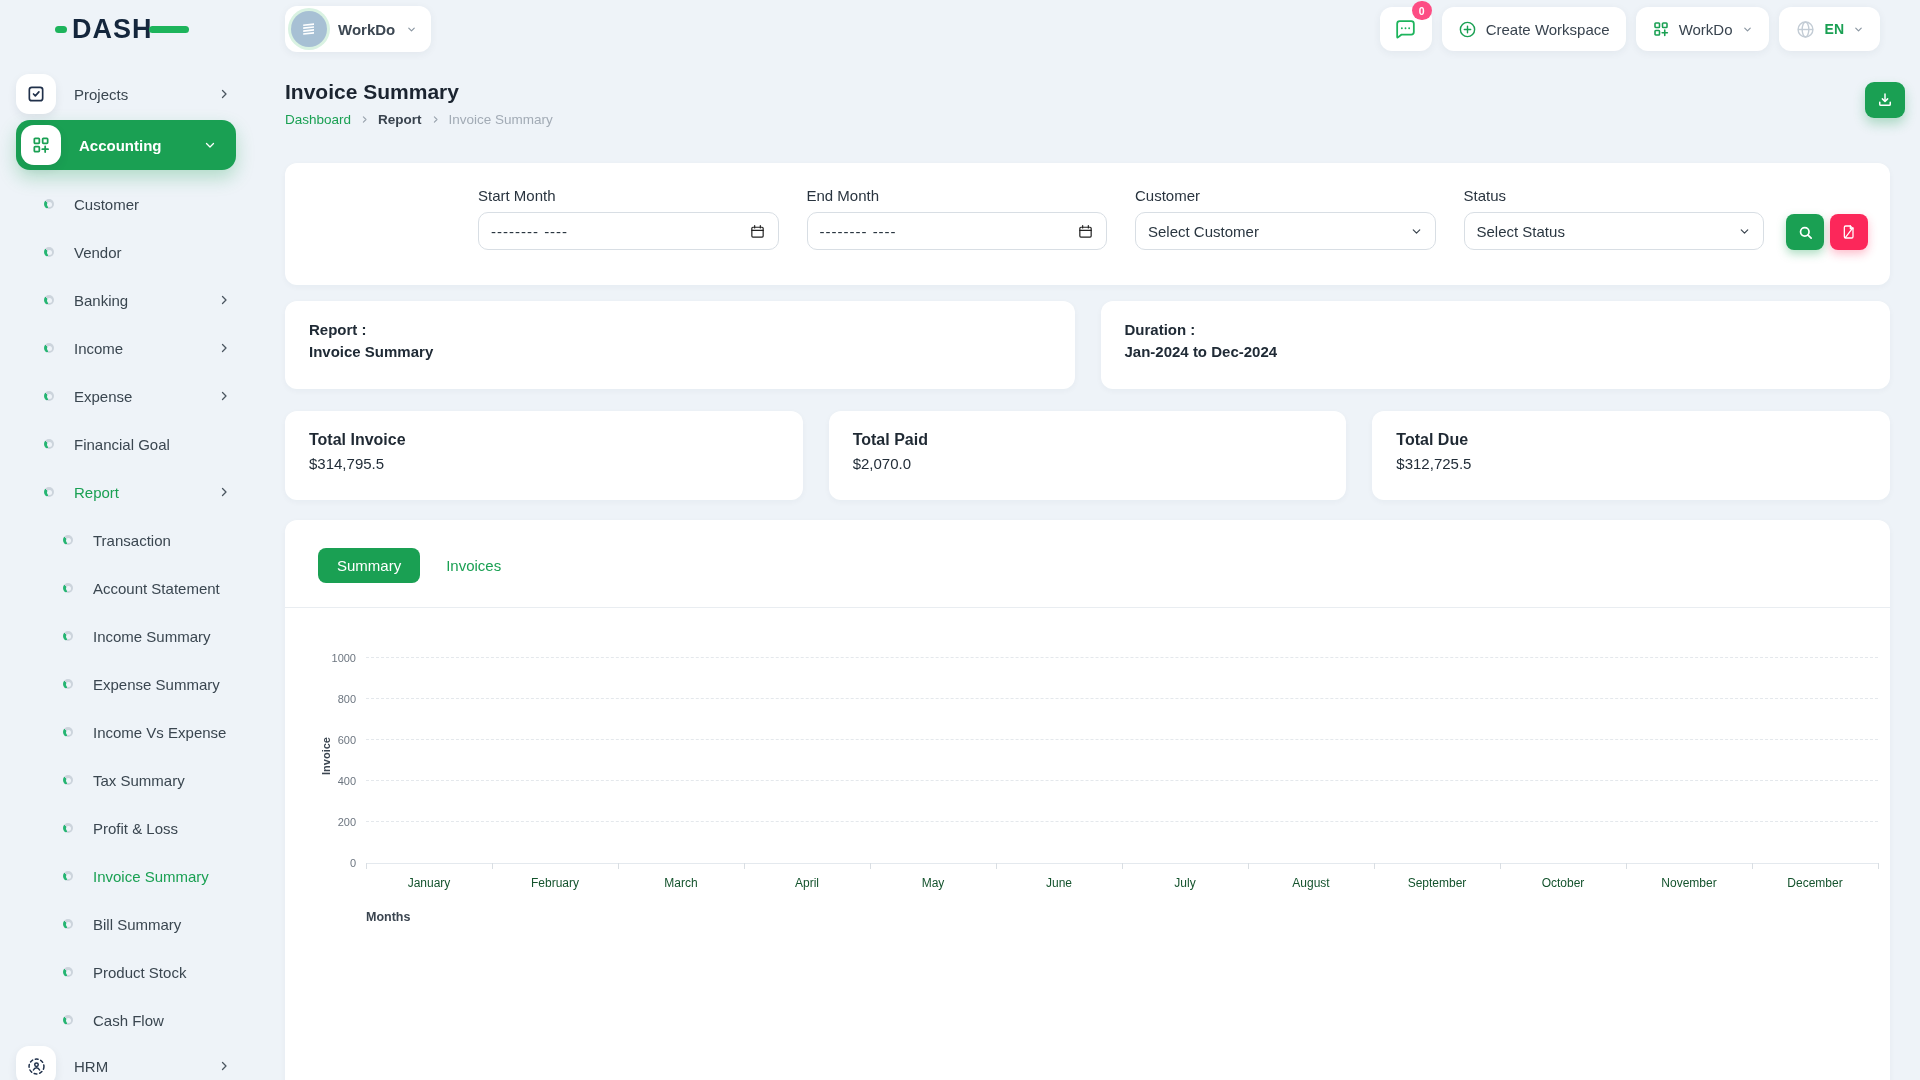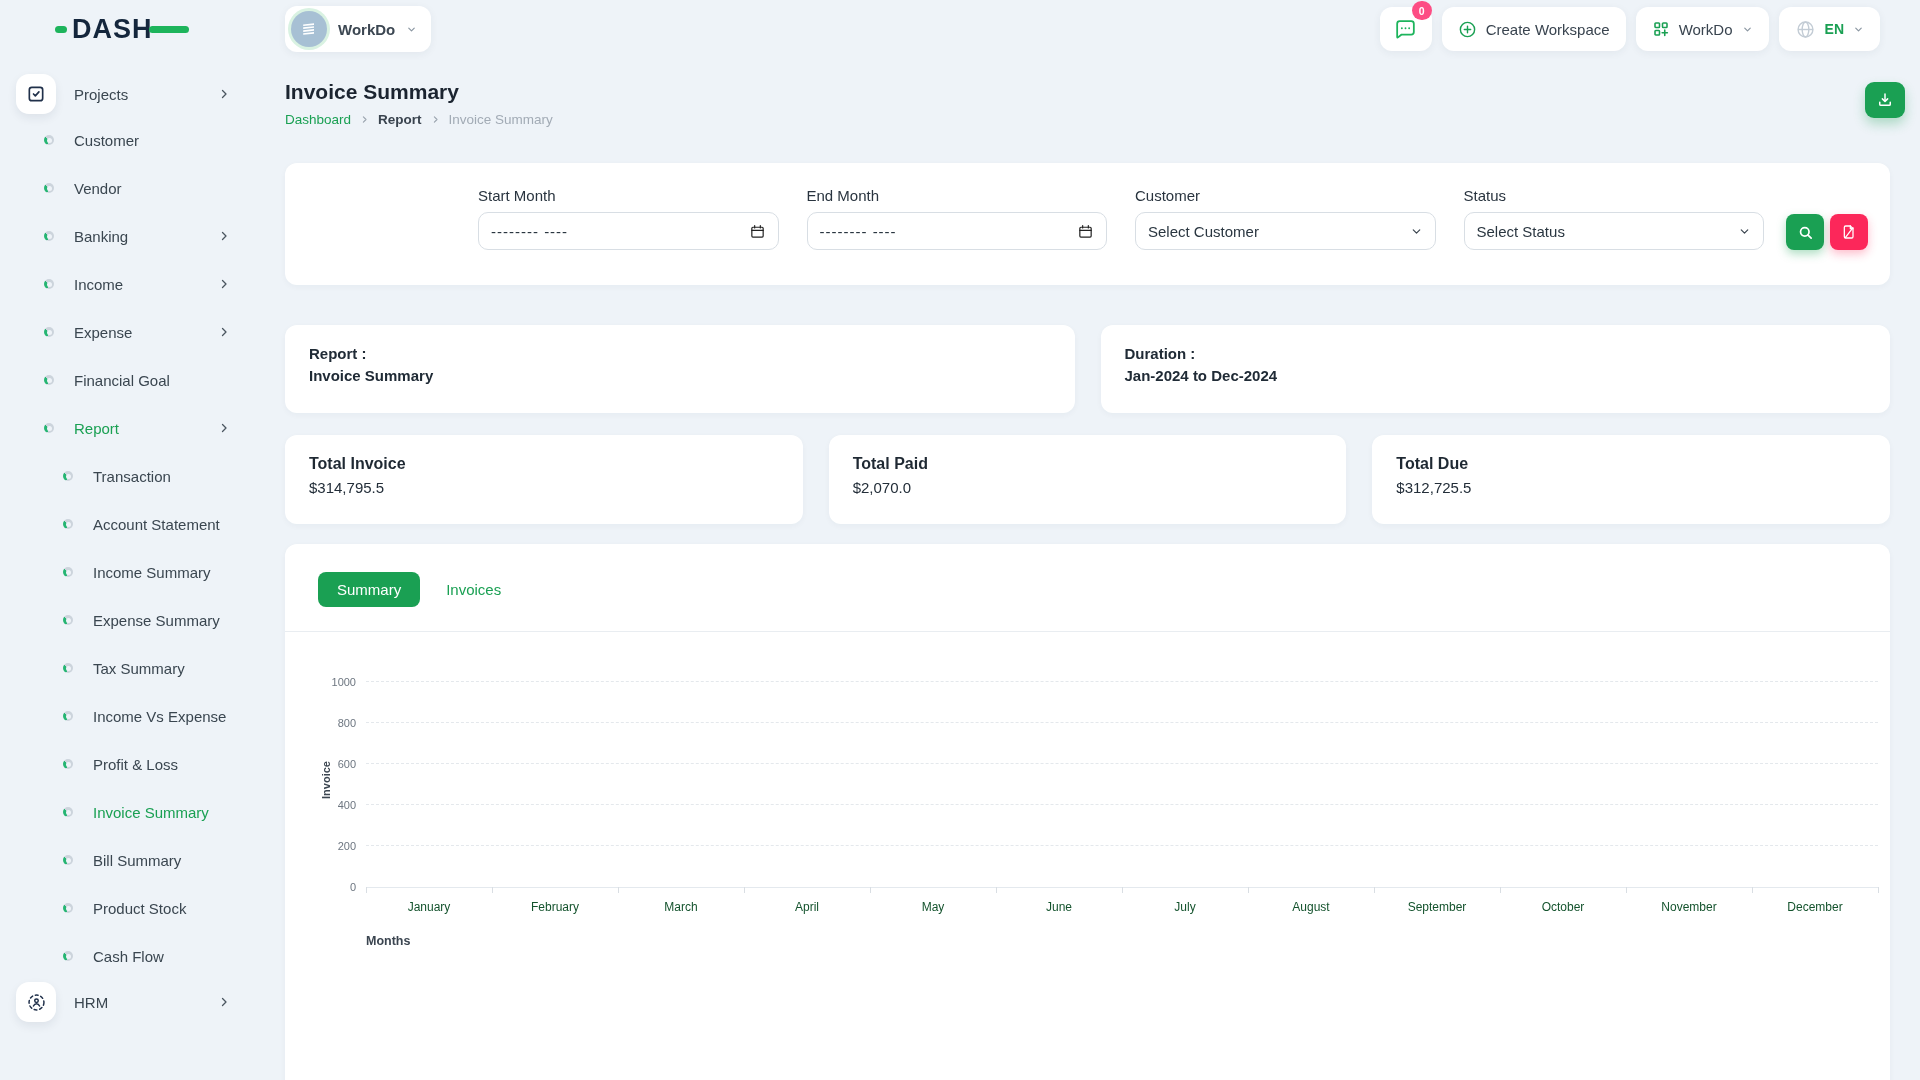--- a/index.html
+++ b/index.html
@@ -56,21 +56,21 @@
   .filter-card { margin-top:36px; background:#fff; border-radius:12px; height:122px; display:flex; gap:28px; padding:24px 22px 0 193px; box-shadow:0 2px 6px rgba(30,50,70,.04); }
   .field { width:302px; display:flex; flex-direction:column; }
   .field > label { font-size:15px; color:#29343f; }
   .control { margin-top:8px; height:38px; border:1px solid #d8dee4; border-radius:10px; display:flex; align-items:center; justify-content:space-between; padding:0 12px; font-size:15px; color:#2a3640; background:#fff; cursor:pointer; }
   .control .ph { letter-spacing:1px; }
   .filter-actions { display:flex; gap:6px; margin-top:27px; align-self:flex-start; margin-left:-6px; }
   .btn-sq { width:38px; height:36px; border-radius:8px; display:flex; align-items:center; justify-content:center; cursor:pointer; }
   .btn-search { background:#1aa053; box-shadow:0 4px 10px rgba(26,160,83,.35); }
   .btn-reset { background:#fc275a; box-shadow:0 4px 10px rgba(252,39,90,.3); }
   
-  .info-row { display:flex; gap:26px; margin-top:40px; }
+  .info-row { display:flex; gap:26px; margin-top:16px; }
   .info-card { flex:1; background:#fff; border-radius:12px; height:88px; padding:20px 24px; box-shadow:0 2px 6px rgba(30,50,70,.04); }
   .info-line1, .info-line2 { font-size:15px; font-weight:700; color:#202b36; }
   .info-line2 { margin-top:5px; }
   .totals-row { display:flex; gap:26px; margin-top:22px; }
   .total-card { flex:1; background:#fff; border-radius:12px; height:89px; padding:20px 24px; box-shadow:0 2px 6px rgba(30,50,70,.04); }
   .total-label { font-size:16px; font-weight:700; color:#1f2933; }
   .total-value { font-size:15px; color:#232e39; margin-top:6px; font-weight:500; }
   
   .chart-card { margin-top:20px; background:#fff; border-radius:12px; height:608px; padding-top:28px; box-shadow:0 2px 6px rgba(30,50,70,.04); }
   .tabs { display:flex; align-items:center; gap:26px; padding:0 33px; }
@@ -174,20 +174,36 @@
           <path d="M9 12l2.2 2.2 4.3-4.7"></path>
         </svg>
       </span>
       <span class="nav-label">Projects</span>
       <span class="chev">
         <svg width="12" height="12" viewBox="0 0 24 24" fill="none" stroke="currentColor" stroke-width="2.6" stroke-linecap="round" stroke-linejoin="round">
           <path d="M9 5l7 7-7 7"></path>
         </svg>
       </span>
     </div>
+    <div class="nav-pill">
+      <span class="tile">
+        <svg viewBox="0 0 24 24" width="20" height="20" fill="none" stroke="#1aa053" stroke-width="2.1" stroke-linecap="round">
+          <rect x="4" y="4" width="6" height="6" rx="1"></rect>
+          <rect x="14" y="4" width="6" height="6" rx="1"></rect>
+          <rect x="4" y="14" width="6" height="6" rx="1"></rect>
+          <path d="M17 13.5v7M13.5 17h7"></path>
+        </svg>
+      </span>
+      <span class="nav-label">Accounting</span>
+      <span class="chev down">
+        <svg width="12" height="12" viewBox="0 0 24 24" fill="none" stroke="currentColor" stroke-width="2.6" stroke-linecap="round" stroke-linejoin="round">
+          <path d="M9 5l7 7-7 7"></path>
+        </svg>
+      </span>
+    </div>
     <div class="nav-sub">
       <span class="dot"></span>
       <span class="nav-label">Customer</span>
     </div>
     <div class="nav-sub">
       <span class="dot"></span>
       <span class="nav-label">Vendor</span>
     </div>
     <div class="nav-sub">
       <span class="dot"></span>
@@ -240,25 +256,25 @@
     <div class="nav-subsub">
       <span class="dot"></span>
       <span class="nav-label">Income Summary</span>
     </div>
     <div class="nav-subsub">
       <span class="dot"></span>
       <span class="nav-label">Expense Summary</span>
     </div>
     <div class="nav-subsub">
       <span class="dot"></span>
+      <span class="nav-label">Income Vs Expense</span>
+    </div>
+    <div class="nav-subsub">
+      <span class="dot"></span>
       <span class="nav-label">Tax Summary</span>
-    </div>
-    <div class="nav-subsub">
-      <span class="dot"></span>
-      <span class="nav-label">Income Vs Expense</span>
     </div>
     <div class="nav-subsub">
       <span class="dot"></span>
       <span class="nav-label">Profit &amp; Loss</span>
     </div>
     <div class="nav-subsub active">
       <span class="dot"></span>
       <span class="nav-label">Invoice Summary</span>
     </div>
     <div class="nav-subsub">

